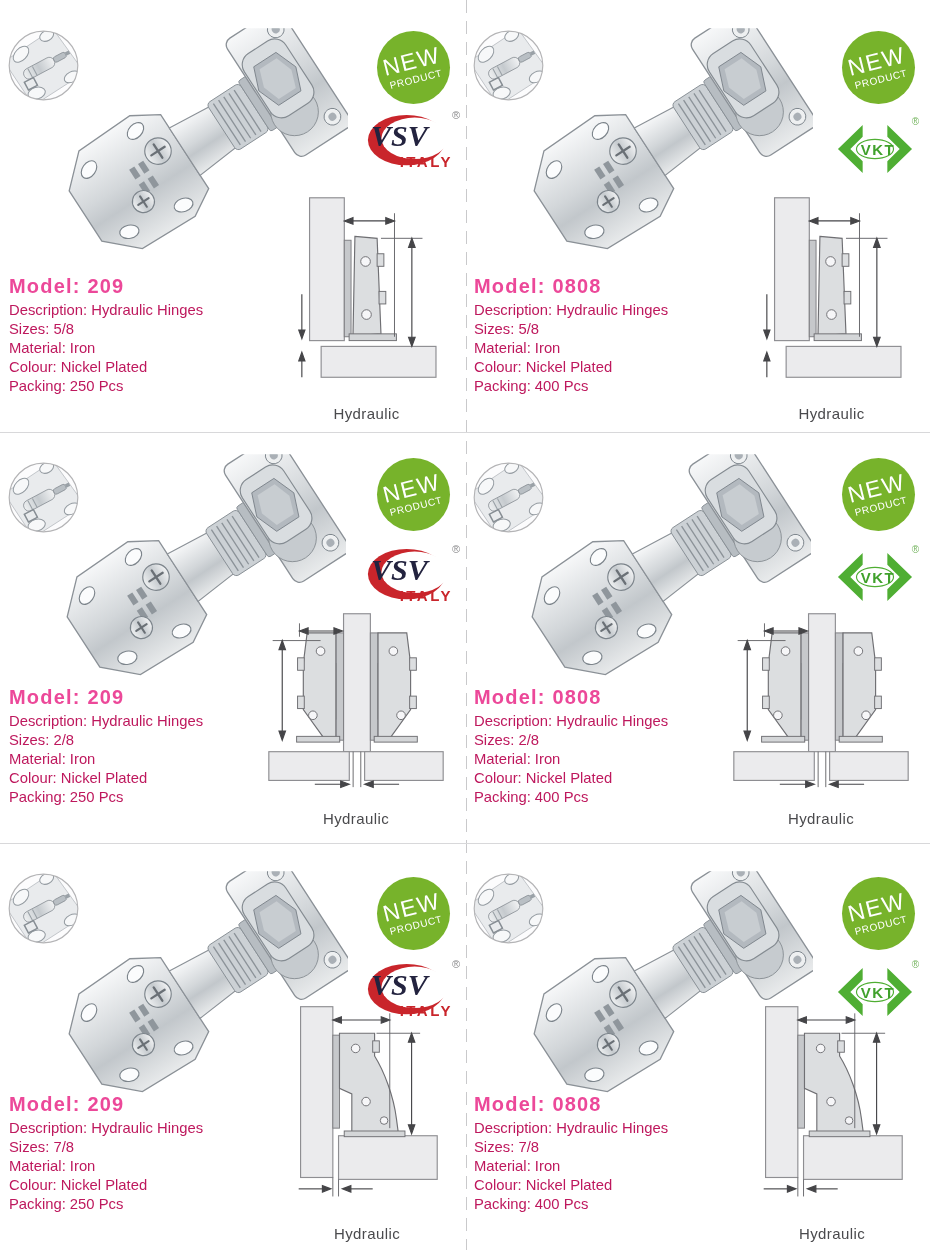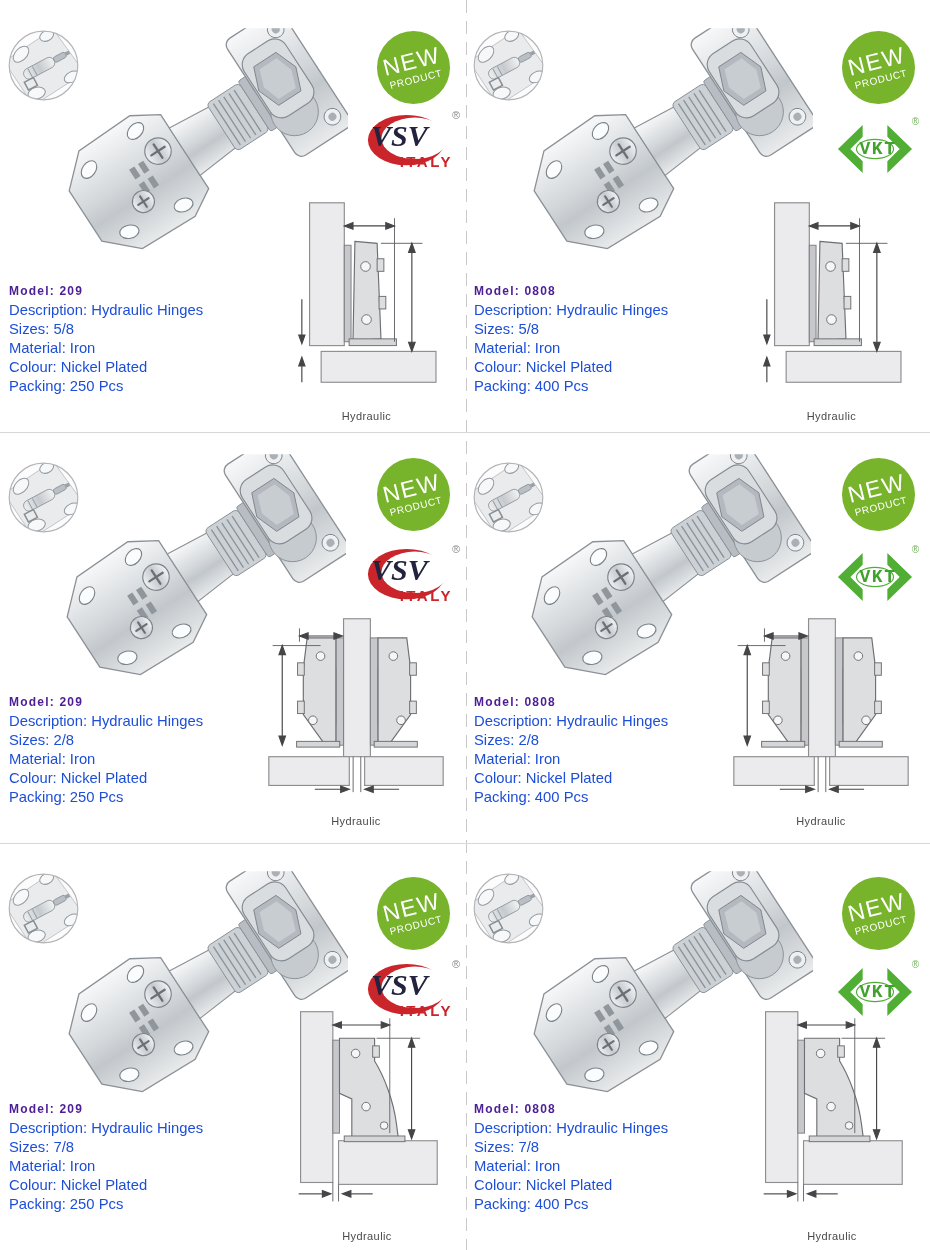--- a/index.html
+++ b/index.html
@@ -41,36 +41,36 @@
               font-size:30px; color:#23233f; }
   .vsv-reg { position:absolute; right:1px; top:-1px; font-size:11px; color:#8a8a8c; }
   .vsv-country { position:absolute; right:8px; bottom:2px; font-size:15px; font-weight:bold;
                  letter-spacing:2.5px; color:#c9252b; }
 
   
   .vkt { right:11px; top:118px; width:84px; height:58px; }
   .rb .vkt { top:114px; } .rc .vkt { top:118px; }
   .vkt svg { position:absolute; left:0; top:4px; }
   .vkt-name { position:absolute; left:0; right:0; top:4px; height:54px; display:flex; align-items:center;
-              justify-content:center; font-family:Liberation Mono, monospace; font-weight:bold;
-              font-size:18px; letter-spacing:1.5px; color:#40a12c; padding-left:2px; }
+              justify-content:center; font-family:Liberation Sans, sans-serif; font-weight:bold;
+              font-size:15px; letter-spacing:1.5px; color:#40a12c; padding-left:2px; }
   .vkt-reg { position:absolute; right:0; top:-2px; font-size:10px; color:#74b45e; }
 
   
   .specs { position:absolute; left:9px; bottom:36px; }
-  .model { font-size:12px; font-weight:bold; letter-spacing:1.2px; color:#4c1d95; margin-bottom:3px; }
-  .spec-line { font-size:14.8px; line-height:19px; color:#1d4ed8; }
+  .model { font-size:20px; font-weight:bold; letter-spacing:1.2px; color:#ec4899; margin-bottom:3px; }
+  .spec-line { font-size:14.8px; line-height:19px; color:#be185d; }
 
   
   .diagram { position:absolute; display:flex; flex-direction:column; align-items:center; }
   .ra .diagram { right:26px; bottom:10px; }
   .rb .diagram { right:18px; bottom:16px; }
   .rc .diagram { right:22px; bottom:8px; }
   .diagram svg { display:block; }
-  .diagram figcaption { font-size:11px; color:#4a4a4d; letter-spacing:.4px; margin-top:20px; }
+  .diagram figcaption { font-size:15px; color:#4a4a4d; letter-spacing:.4px; margin-top:20px; }
 </style>
 </head>
 <body>
 
 <svg width="0" height="0" style="position:absolute" aria-hidden="true">
   <defs>
     <linearGradient id="gm" x1="0" y1="0" x2="0" y2="1">
       <stop offset="0" stop-color="#f7f8f9"></stop>
         <stop offset=".45" stop-color="#d3d7da"></stop>
       <stop offset=".62" stop-color="#c2c7cb"></stop>

